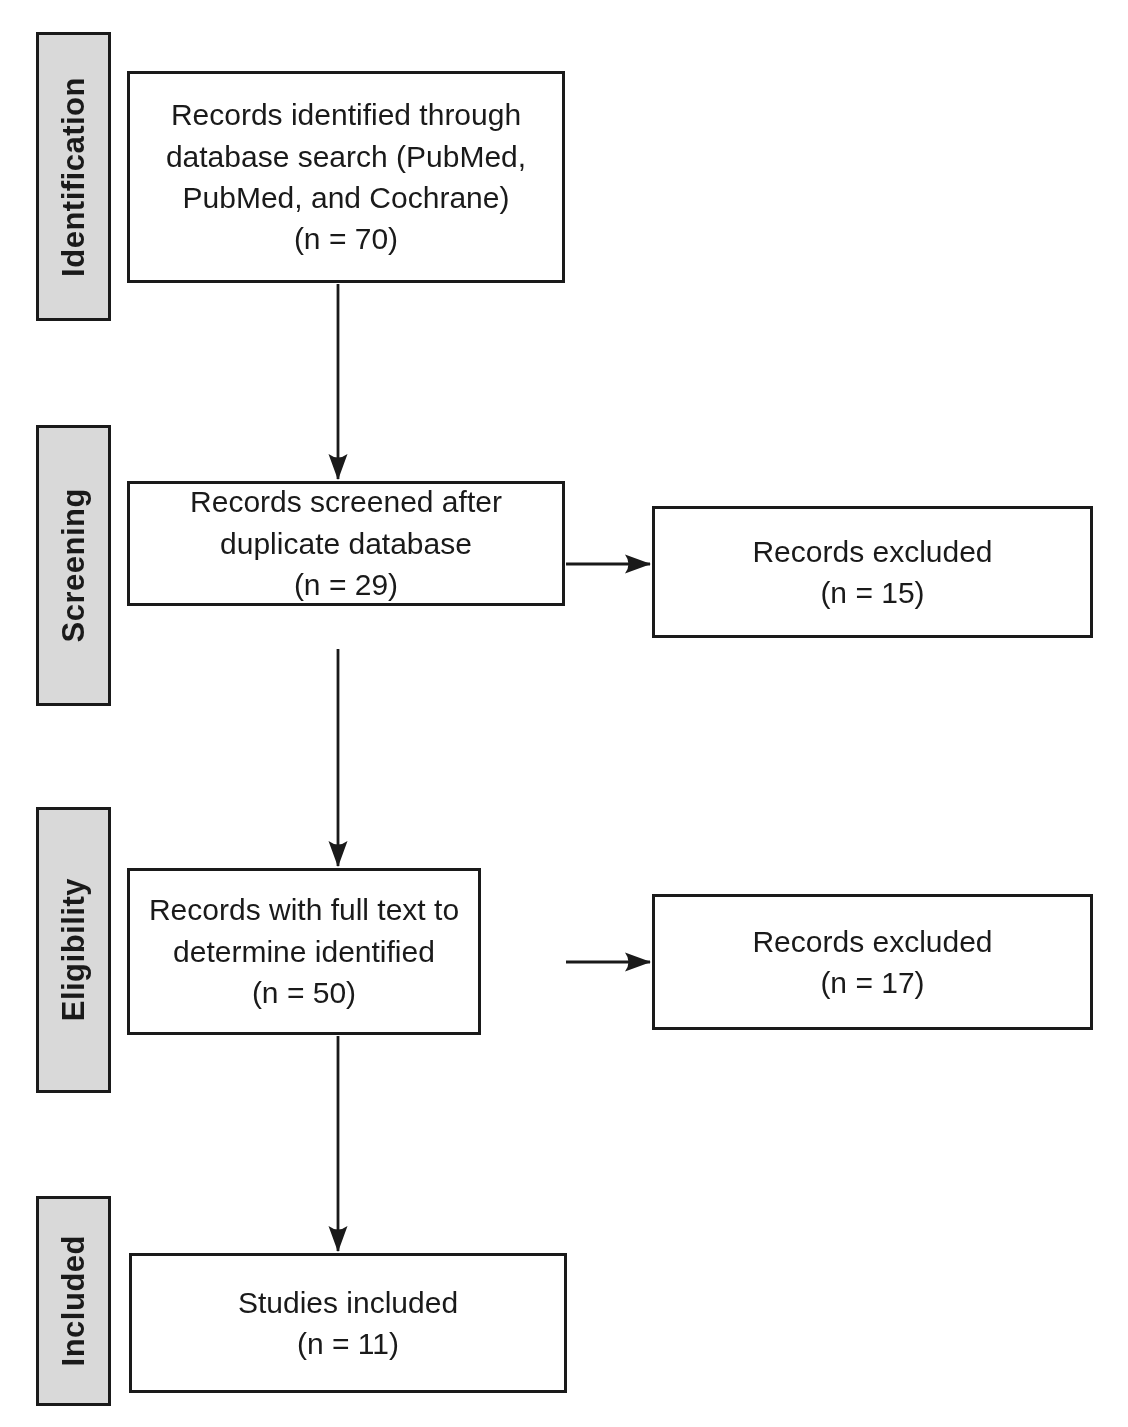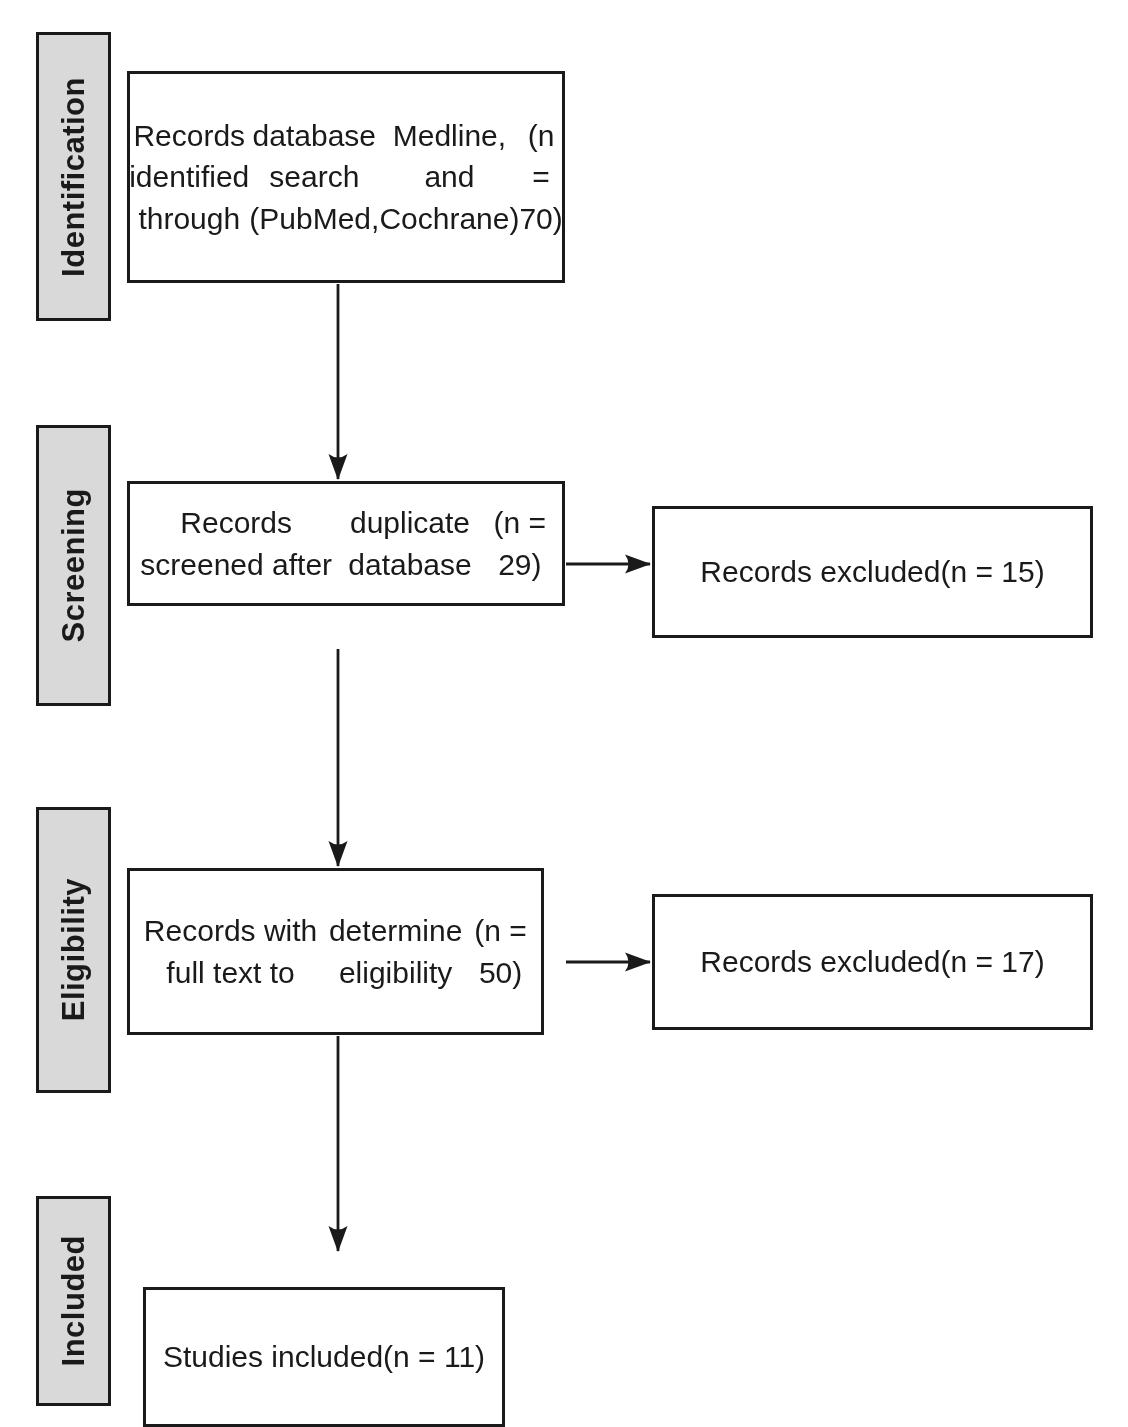--- a/index.html
+++ b/index.html
@@ -18,20 +18,21 @@
   .arrows {
     position: absolute;
     left: 0; top: 0;
     width: 1128px; height: 1427px;
     z-index: 0;
   }
   .box {
     position: absolute;
     border: 3px solid var(--border, #1a1a1a);
     display: flex;
+    flex-direction: column;
     justify-content: center;
     align-items: center;
     text-align: center;
     z-index: 1;
   }
   .flow-box {
     background: var(--box-fill, #ffffff);
     color: var(--text, #1a1a1a);
     font-size: 30px;
     line-height: 1.38;
@@ -50,22 +51,22 @@
     white-space: nowrap;
   }
   
   #stage-identification { left: 36px;  top: 32px;   width: 75px;  height: 289px; }
   #stage-screening      { left: 36px;  top: 425px;  width: 75px;  height: 281px; }
   #stage-eligibility    { left: 36px;  top: 807px;  width: 75px;  height: 286px; }
   #stage-included       { left: 36px;  top: 1196px; width: 75px;  height: 210px; }
   
   #box-identified       { left: 127px; top: 71px;   width: 438px; height: 212px; }
   #box-screened         { left: 127px; top: 481px;  width: 438px; height: 125px; }
-  #box-fulltext         { left: 127px; top: 868px;  width: 417px; height: 167px; }
-  #box-included         { left: 143px; top: 1253px; width: 362px; height: 140px; margin-top: 34px; }
+  #box-fulltext         { left: 127px; top: 868px;  width: 354px; height: 167px; }
+  #box-included         { left: 129px; top: 1253px; width: 438px; height: 140px; }
   
   #box-excluded-screening   { left: 652px; top: 506px; width: 441px; height: 132px; }
   #box-excluded-eligibility { left: 652px; top: 894px; width: 441px; height: 136px; }
 </style>
 </head>
 <body>
 
 <div class="diagram">
 
   <svg class="arrows" viewBox="0 0 1128 1427" xmlns="http://www.w3.org/2000/svg" aria-hidden="true">
@@ -90,31 +91,31 @@
   <div class="box stage" id="stage-eligibility">
     <span class="vtext">Eligibility</span>
   </div>
   <div class="box stage" id="stage-included">
     <span class="vtext">Included</span>
   </div>
 
   <div class="box flow-box" id="box-identified">
     <div>Records identified through</div>
     <div>database search (PubMed,</div>
-    <div>Medline, and Cochrane)</div>
+    <div>PubMed, and Cochrane)</div>
     <div>(n = 70)</div>
   </div>
   <div class="box flow-box" id="box-screened">
     <div>Records screened after</div>
     <div>duplicate database</div>
     <div>(n = 29)</div>
   </div>
   <div class="box flow-box" id="box-fulltext">
     <div>Records with full text to</div>
-    <div>determine eligibility</div>
+    <div>determine identified</div>
     <div>(n = 50)</div>
   </div>
   <div class="box flow-box" id="box-included">
     <div>Studies included</div>
     <div>(n = 11)</div>
   </div>
 
   <div class="box flow-box" id="box-excluded-screening">
     <div>Records excluded</div>
     <div>(n = 15)</div>

